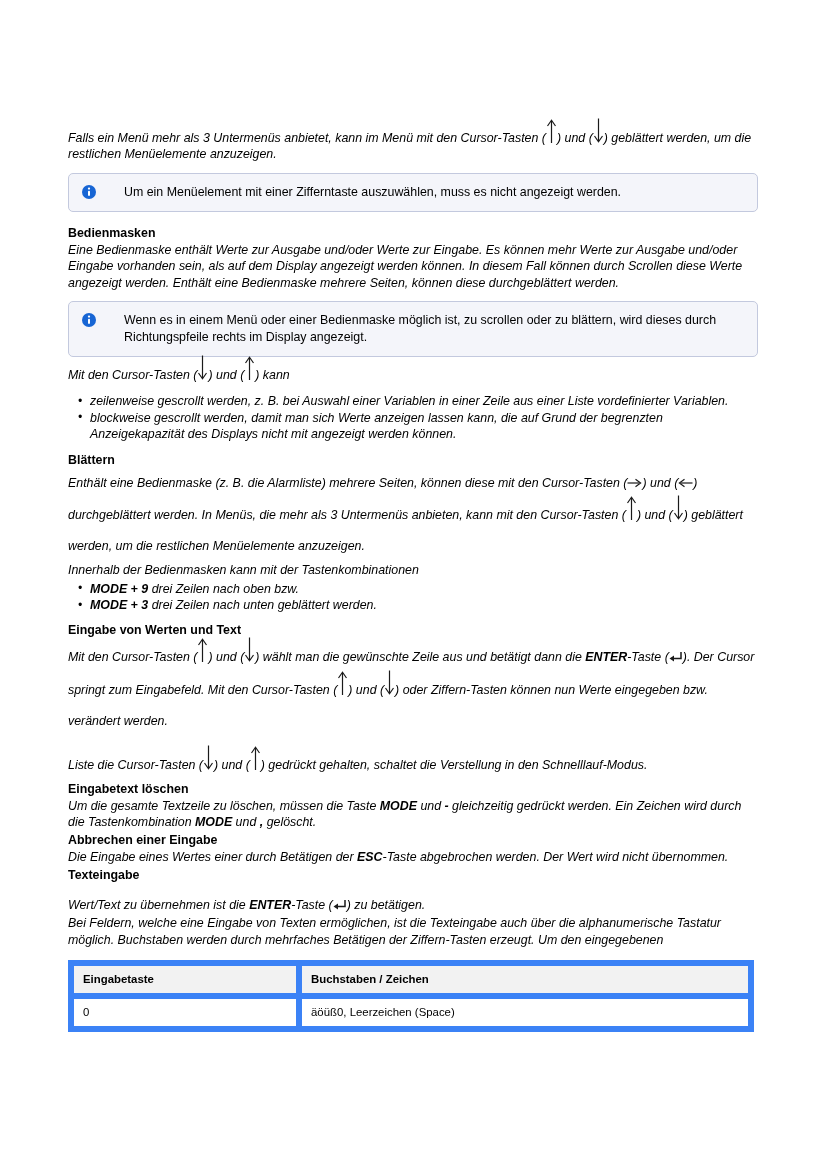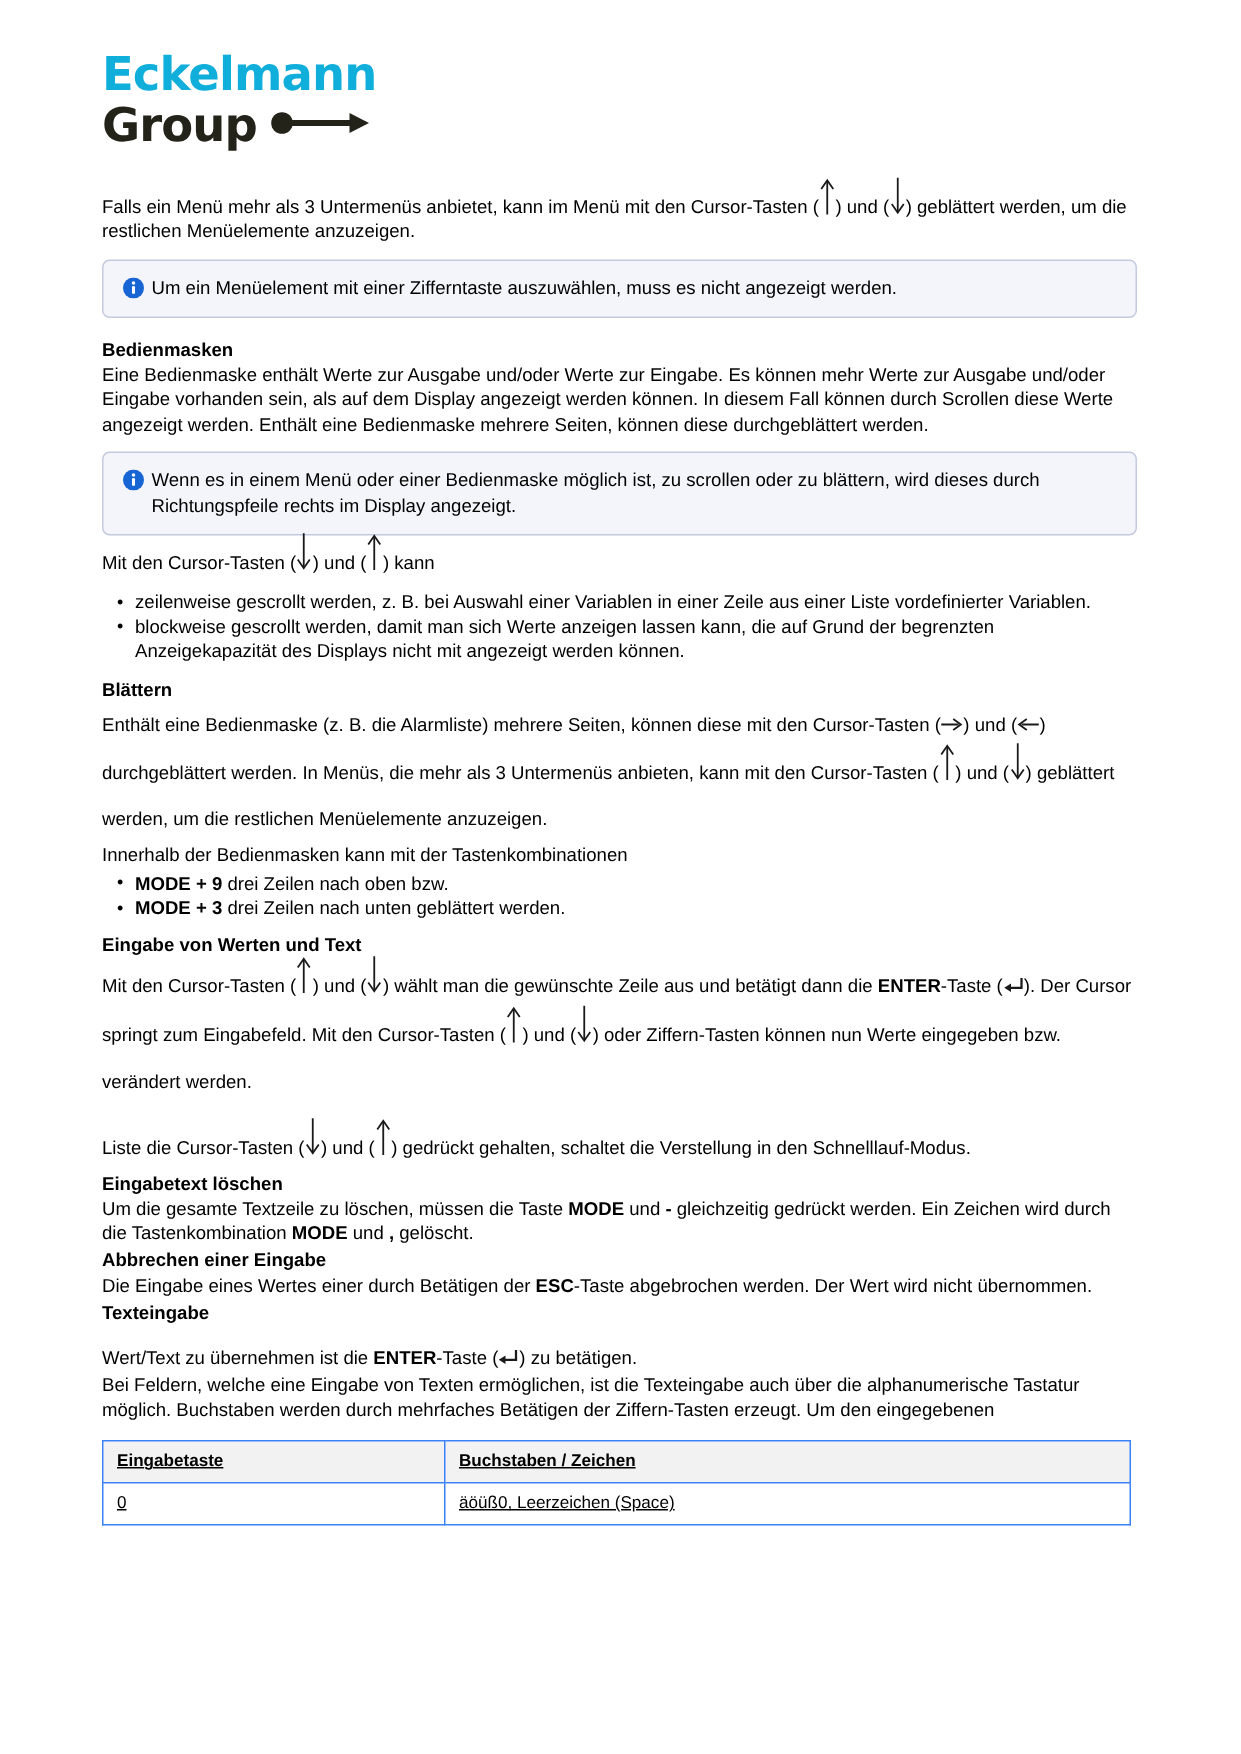--- a/index.html
+++ b/index.html
@@ -62,20 +62,21 @@
   
   .content {
     position: absolute;
     left: 68px;
     top: 130px;
     width: 690px;
   }
 
   p, ul, .para {
     margin: 0;
+    font-style: italic;
   }
 
   .para {
     font-size: 12.4px;
     line-height: 16.4px;
     text-align: left;
   }
   .para.tall {
     line-height: 31px;
   }
@@ -94,21 +95,21 @@
 
   
   .infobox {
     margin-top: 10px;
     background: #f4f5fa;
     border: 1px solid #c3c9de;
     border-radius: 5px;
     display: flex;
     align-items: flex-start;
     padding: 10px 12px 11px 13px;
-    gap: 5px;
+    gap: 28px;
   }
   .info-icon {
     flex: 0 0 auto;
     width: 14px;
     height: 14px;
     margin-top: 1px;
   }
   .infobox-text {
     font-size: 12.4px;
     line-height: 16.6px;
@@ -160,26 +161,25 @@
   }
 
   
   .tbl {
     margin-top: 12px;
     width: 686px;
     border-collapse: collapse;
     font-size: 11.4px;
   }
   .tbl th, .tbl td {
-    border: 1px solid #3b82f6;
+    border: 6px solid #3b82f6;
     text-align: left;
     padding: 6px 8px 6px 9px;
     line-height: 15px;
     vertical-align: middle;
-    text-decoration: underline;
   }
   .tbl thead th {
     background: #f2f2f2;
     font-weight: 700;
     height: 24px;
   }
   .tbl tbody td {
     background: #ffffff;
     font-weight: 400;
     height: 25px;
@@ -199,33 +199,20 @@
   }
   .footer .f-left   { position: absolute; left: 0; top: 0; }
   .footer .f-center { position: absolute; left: 0; right: 0; top: 0; text-align: center; }
   .footer .f-right  { position: absolute; right: 0; top: 0; text-align: right; }
 </style>
 </head>
 <body>
 
 <div class="page">
 
-  <div class="logo">
-    <div class="logo-line1">Eckelmann</div>
-    <div class="logo-line2">
-      <span class="logo-group-text">Group</span>
-      <span class="logo-arrow">
-        <svg width="68" height="20" viewBox="0 0 68 20">
-          <circle cx="8" cy="10" r="7.2" fill="#23231a"></circle>
-          <line x1="8" y1="10" x2="58" y2="10" stroke="#23231a" stroke-width="4"></line>
-          <polygon points="66,10 53,3.4 53,16.6" fill="#23231a"></polygon>
-        </svg>
-      </span>
-    </div>
-  </div>
 
   <div class="content">
 
     <div class="para"><span>Falls ein Menü mehr als 3 Untermenüs anbietet, kann im Menü mit den Cursor-Tasten (</span><span class="ar ar-up"><svg width="11" height="26" viewBox="0 0 11 26">
             <line x1="5.5" y1="25" x2="5.5" y2="3" stroke="#1a1a1a" stroke-width="1.2"></line>
             <polyline points="1.5,8 5.5,2.2 9.5,8" fill="none" stroke="#1a1a1a" stroke-width="1.2"></polyline>
           </svg></span><span>) und (</span><span class="ar ar-down"><svg width="11" height="26" viewBox="0 0 11 26">
             <line x1="5.5" y1="0.5" x2="5.5" y2="23" stroke="#1a1a1a" stroke-width="1.2"></line>
             <polyline points="1.5,18 5.5,23.8 9.5,18" fill="none" stroke="#1a1a1a" stroke-width="1.2"></polyline>
           </svg></span><span>) geblättert werden, um die restlichen Menüelemente anzuzeigen.</span></div>

